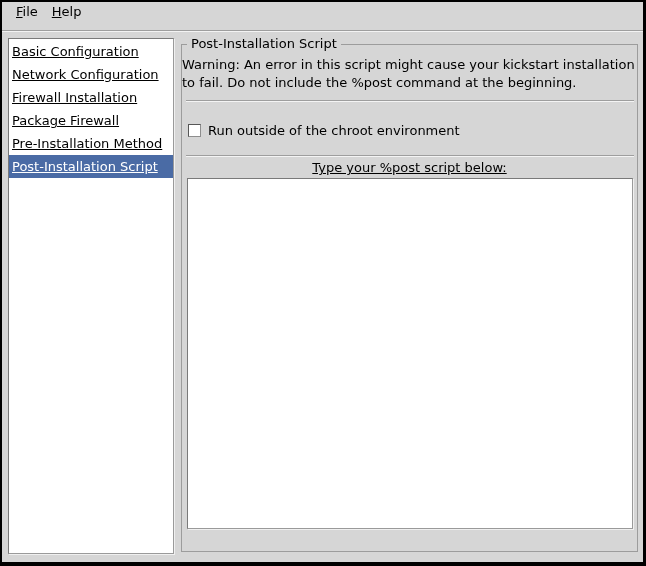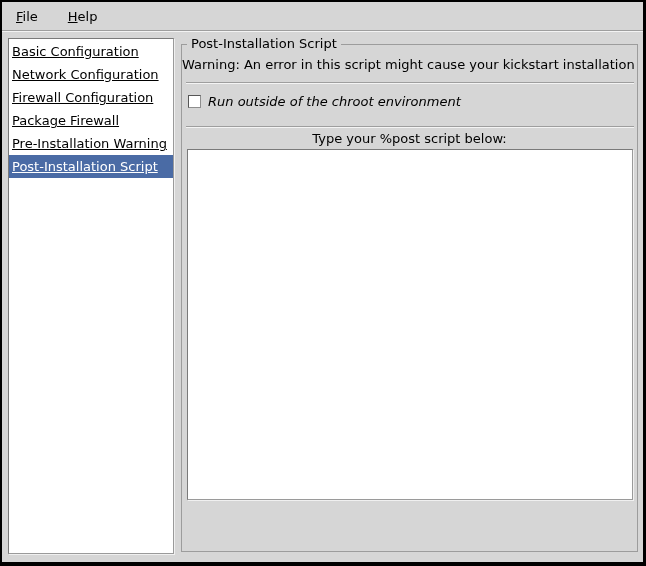--- a/index.html
+++ b/index.html
@@ -12,22 +12,22 @@
     overflow: hidden;
   }
   .window {
     position: absolute; left: 2px; top: 2px;
     width: 641px; height: 560px;
     background: var(--win-bg, #d6d6d6);
   }
 
   
   .menubar {
-    height: 29px; display: flex; align-items: center;
-    padding-left: 11px; gap: 24px;
+    height: 29px; display: flex; align-items: flex-start;
+    padding-left: 11px; gap: 8px;
     border-bottom: 1px solid #9e9e9e;
     box-shadow: 0 1px 0 #f3f3f3;
   }
   .menu-item { padding: 2px 3px; cursor: default; white-space: nowrap; }
   .mn { text-decoration: underline; }
 
   
   .listbox {
     position: absolute; left: 6px; top: 36px;
     width: 166px; height: 516px;
@@ -67,41 +67,42 @@
     box-shadow: 0 1px 0 #f4f4f4;
     margin-left: 4px; margin-right: 3px;
   }
   .sep-1 { margin-top: 8px; }
   .sep-2 { margin-top: 12px; }
 
   .check-row {
     display: flex; align-items: center;
     padding-left: 6px; height: 26px;
   }
-  .row-1 { margin-top: 5px; font-style: italic; }
+  .row-1 { margin-top: 16px; }
   .checkbox {
     width: 13px; height: 13px; flex: none;
     background: #ffffff;
     border: 1px solid;
     border-color: #565656 #8e8e8e #8e8e8e #565656;
     position: relative;
   }
   .check-label { margin-left: 7px; white-space: nowrap; }
   .interp-input {
     flex: 1; margin-left: 7px; margin-right: 3px; height: 25px;
     background: #f2f1ef;
     border: 1px solid;
     border-color: #6e6e6e #a7a7a7 #a7a7a7 #6e6e6e;
     font-family: "DejaVu Sans", "Liberation Sans", sans-serif;
     font-size: 13px; padding: 2px 4px; outline: none;
   }
 
   .script-label {
     margin-top: 4px; height: 16px; line-height: 16px; text-align: center;
     white-space: nowrap;
+    text-decoration: underline;
   }
   .script-area {
     display: block; margin: 2px 4px 0 5px;
     width: calc(100% - 9px); height: 351px;
     background: #ffffff;
     border: 1px solid;
     border-color: #7a7a7a #9a9a9a #9a9a9a #7a7a7a;
     box-shadow: 1px 1px 0 #f0f0f0;
     resize: none; outline: none;
     font-family: "DejaVu Sans", "Liberation Sans", sans-serif;
@@ -114,31 +115,32 @@
 <div class="window">
 
   <div class="menubar">
     <span class="menu-item"><span class="mn">F</span><span>ile</span></span>
     <span class="menu-item"><span class="mn">H</span><span>elp</span></span>
   </div>
 
   <div class="listbox">
     <div class="list-item">Basic Configuration</div>
     <div class="list-item">Network Configuration</div>
-    <div class="list-item">Firewall Configuration</div>
+    <div class="list-item">Firewall Installation</div>
     <div class="list-item">Package Firewall</div>
-    <div class="list-item">Pre-Installation Warning</div>
+    <div class="list-item">Pre-Installation Method</div>
     <div class="list-item selected">Post-Installation Script</div>
   </div>
 
   <div class="frame">
     <span class="frame-legend">Post-Installation Script</span>
 
     <div class="warning">
       <div>Warning: An error in this script might cause your kickstart installation</div>
+      <div>to fail. Do not include the %post command at the beginning.</div>
     </div>
 
     <div class="hsep sep-1"></div>
 
     <div class="check-row row-1">
       <span class="checkbox"></span>
       <span class="check-label">Run outside of the chroot environment</span>
     </div>
 
 

